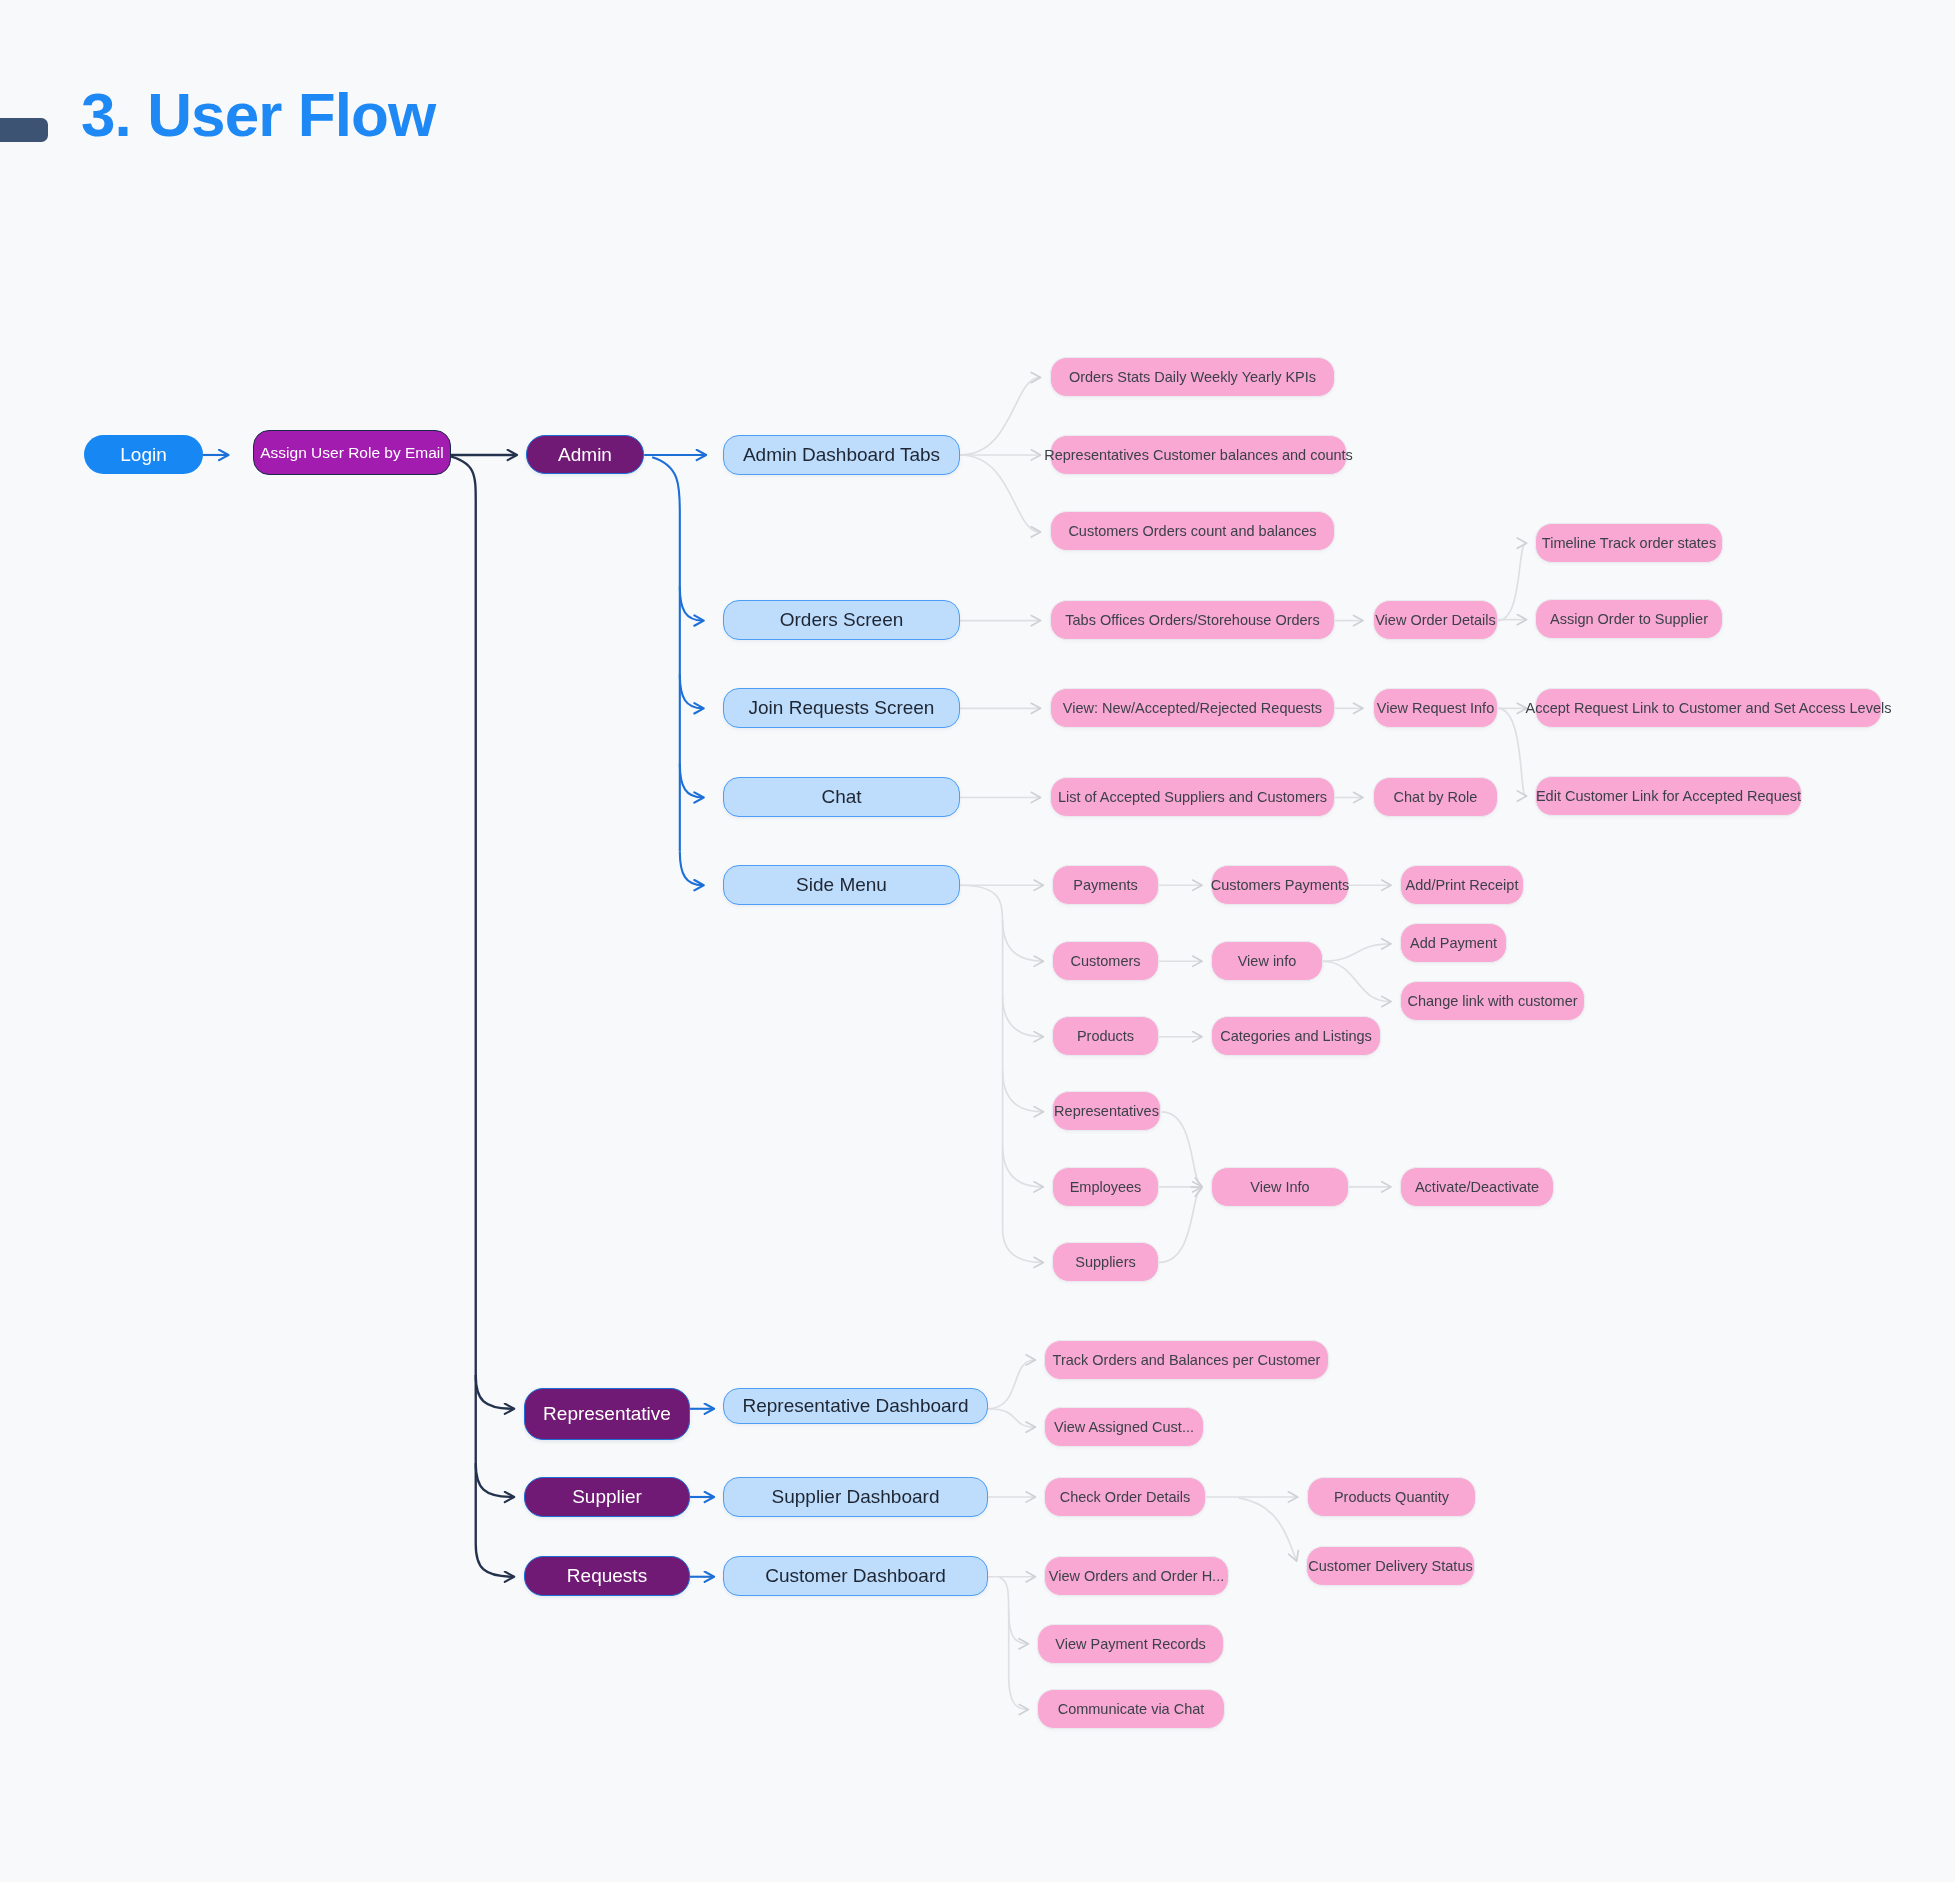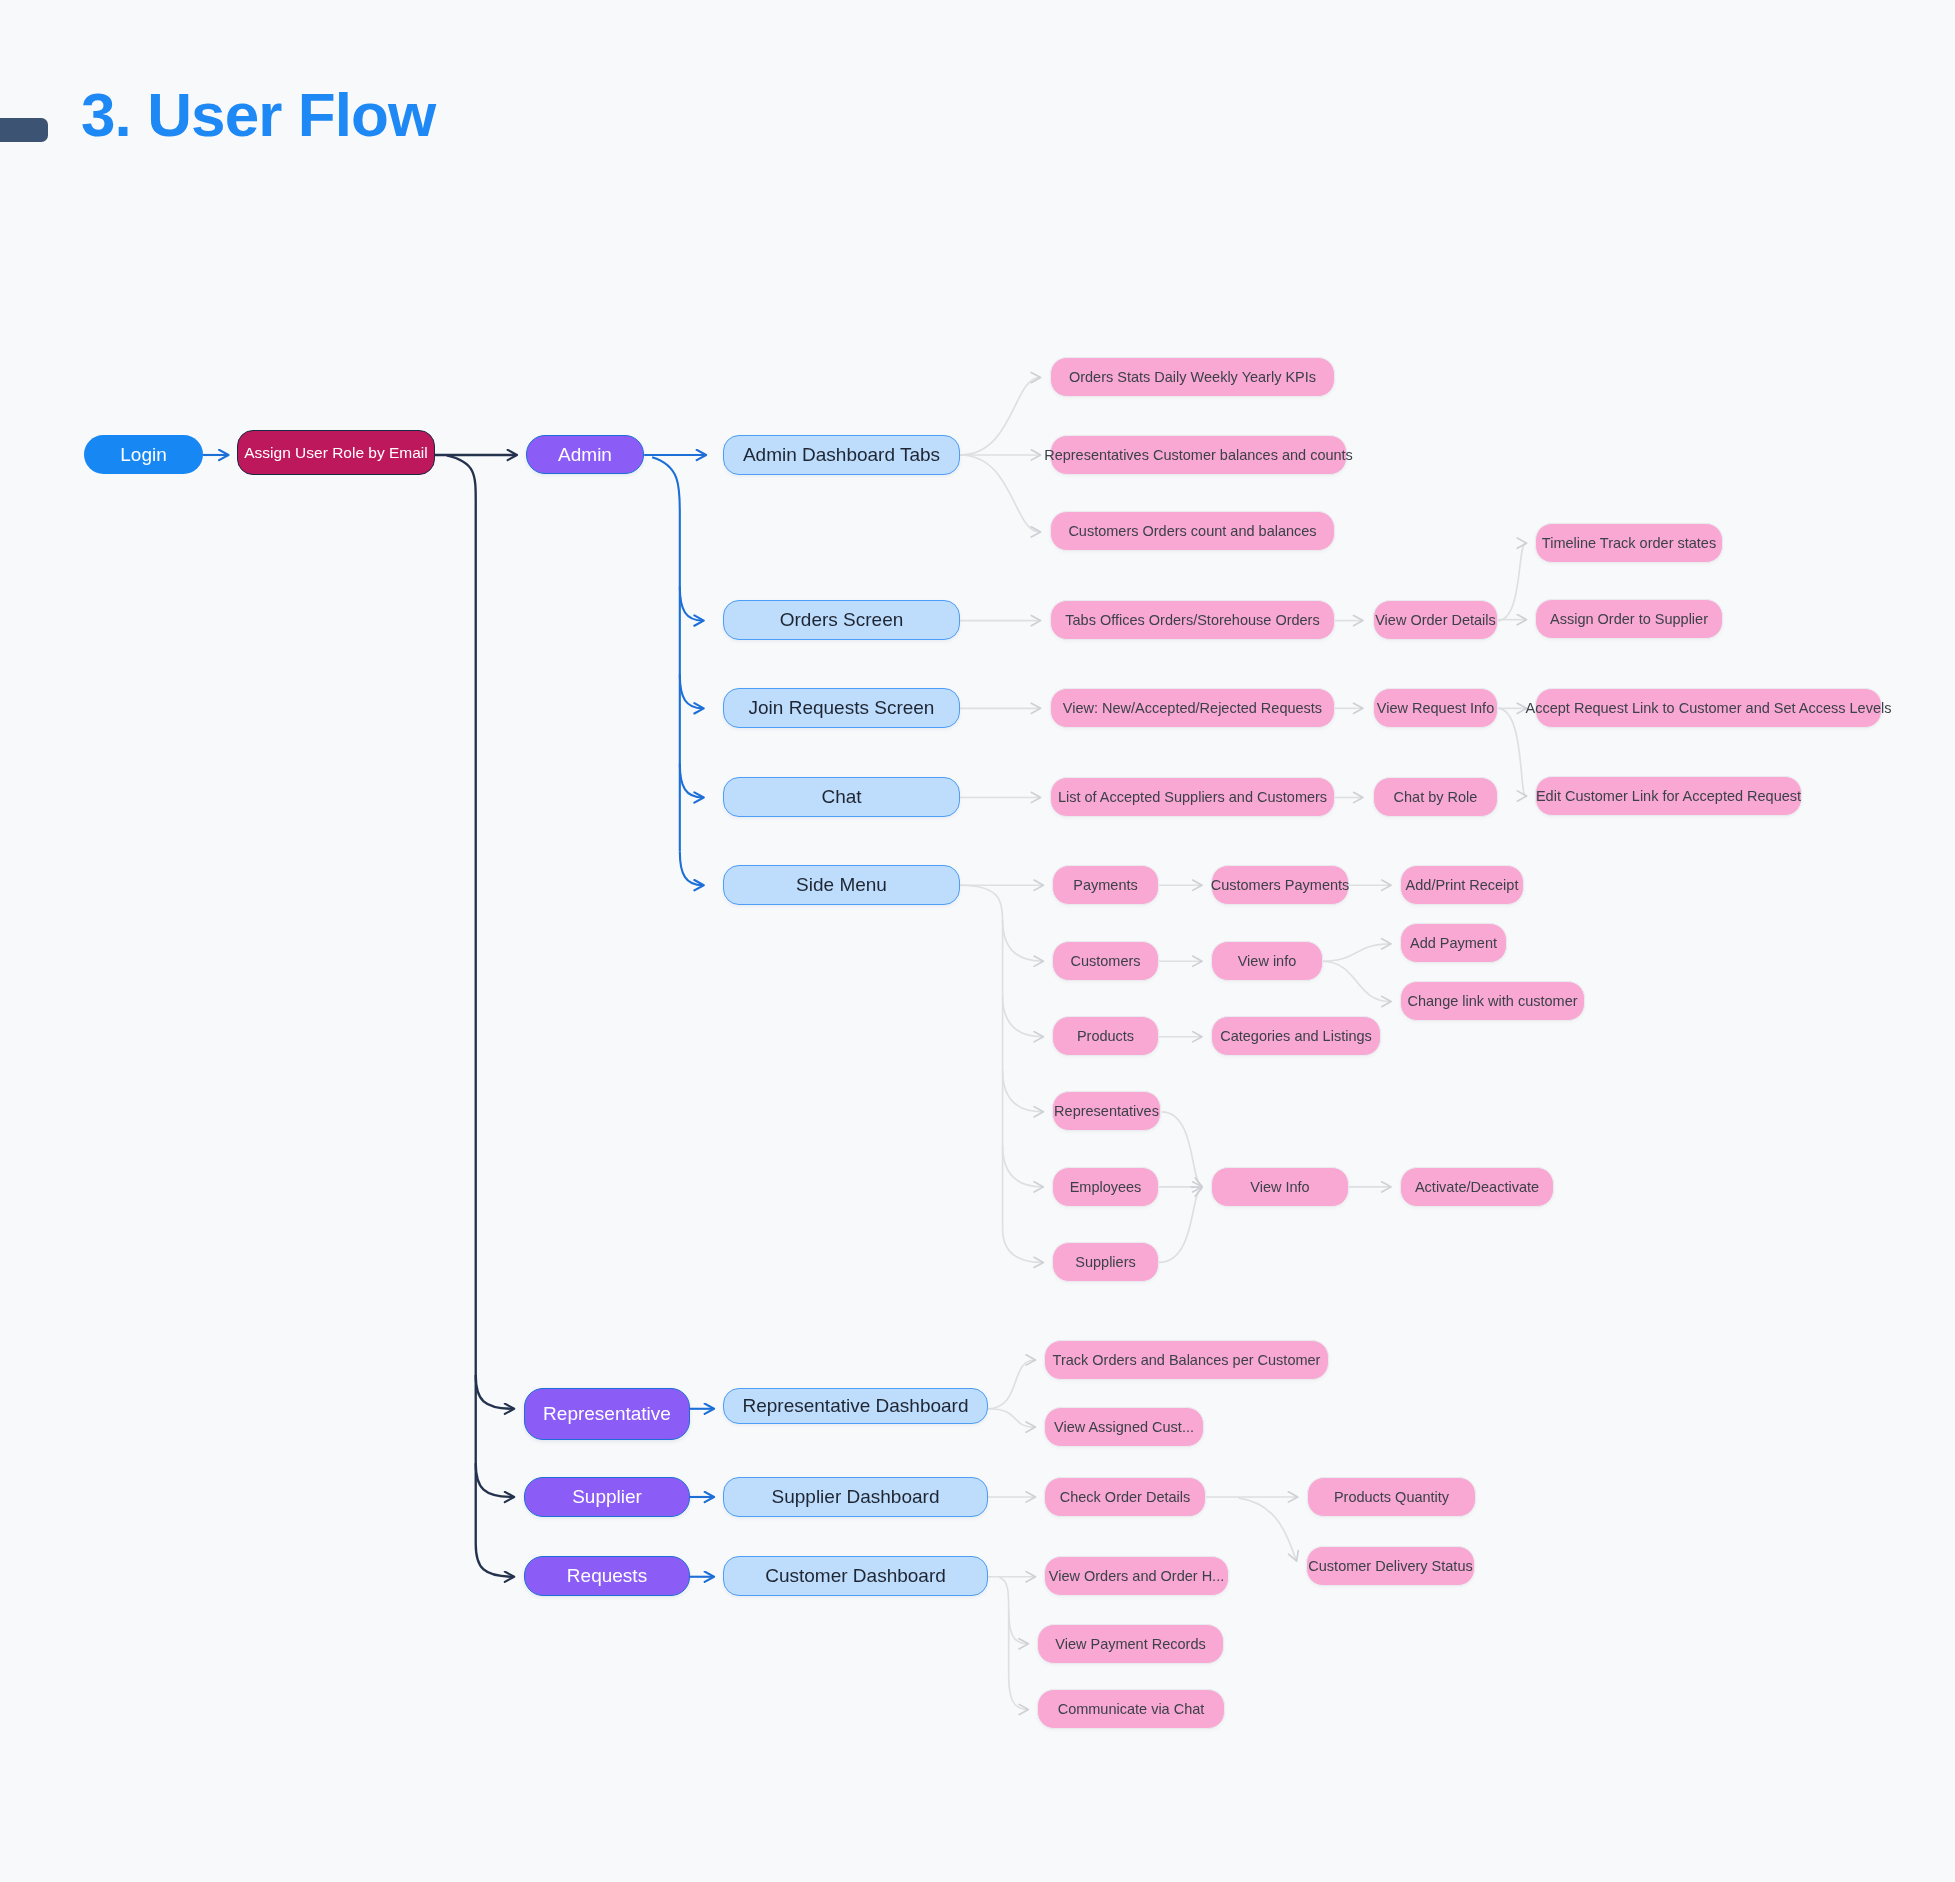--- a/index.html
+++ b/index.html
@@ -37,31 +37,31 @@
     background:#f9a8d4;border:1.4px solid #E9EBEE;border-radius:17px;
     color:#3C4149;font-size:14.5px;
     box-shadow:0 1.4px 3.8px rgba(40,50,60,0.04);
   }
   .screen{
     background:#BEDCFC;border:1.4px solid #4D9EF6;border-radius:16px;
     color:#1E2633;font-size:19px;
     box-shadow:0 1.4px 3.8px rgba(40,80,140,0.08);
   }
   .role{
-    background:#8b5cf6;border:1.4px solid #1D6FD8;border-radius:19px;
+    background:#701a75;border:1.4px solid #1D6FD8;border-radius:19px;
     color:#FFFFFF;font-size:19px;
     box-shadow:0 1.4px 3.8px rgba(40,80,140,0.10);
   }
   .login{
     background:#1787F3;border:none;border-radius:20px;
     color:#FFFFFF;font-size:19px;
   }
   .assign{
-    background:#be185d;border:1.9px solid #1A2A45;border-radius:16px;
-    color:#FFFFFF;font-size:15.5px;
+    background:#a21caf;border:1.9px solid #1A2A45;border-radius:16px;
+    color:#FFFFFF;font-size:15.5px;margin-left:16px;
   }
 </style>
 </head>
 <body>
 
 <div class="stage">
 
   <div class="accent-bar"></div>
   <div class="page-title">3. User Flow</div>
 

